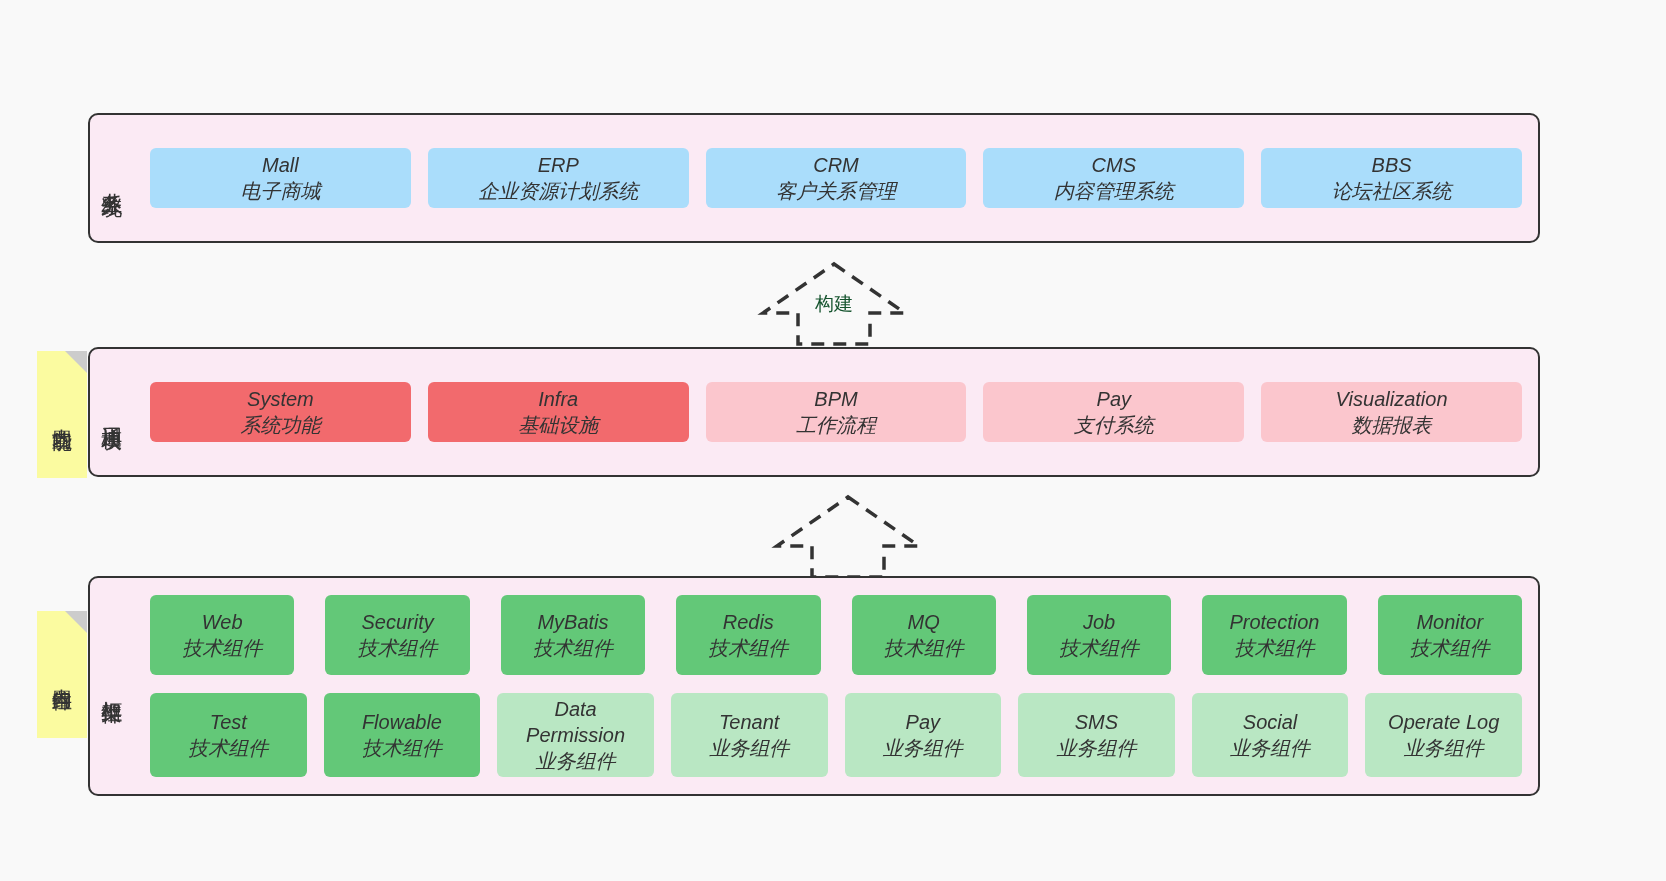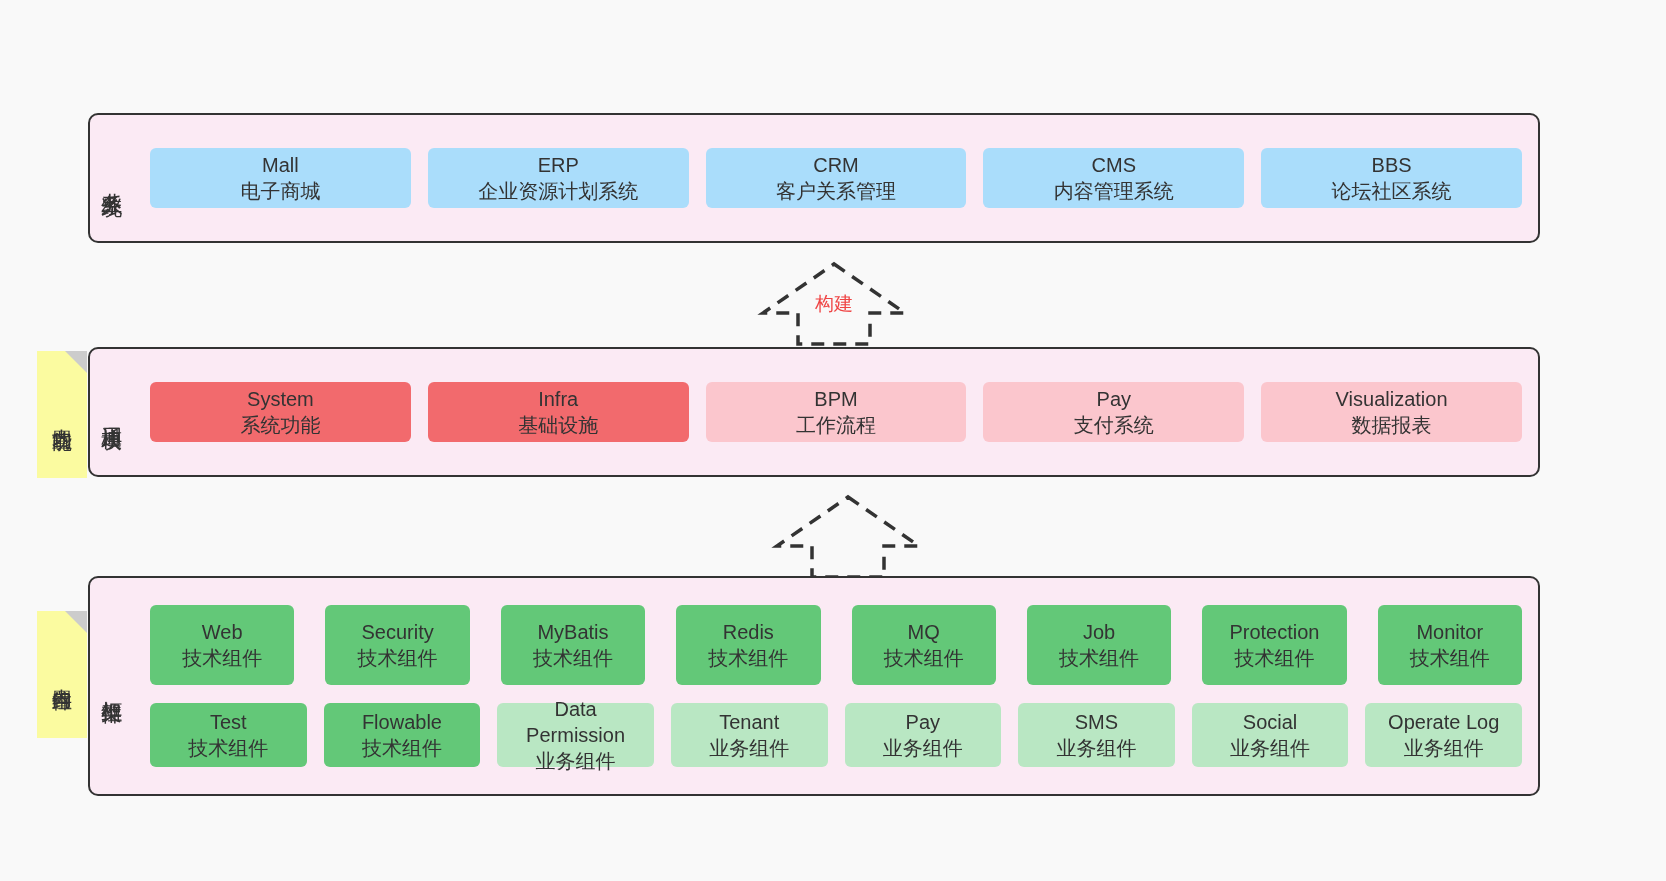--- a/index.html
+++ b/index.html
@@ -68,20 +68,21 @@
     display: flex;
     flex-direction: column;
     align-items: center;
     justify-content: center;
     text-align: center;
     font-size: 20px;
     line-height: 1.30;
     color: #333333;
     padding: 4px 6px;
     user-select: none;
+    font-style: italic;
   }
   .card .t1 { display: block; }
   .card .t2 { display: block; }
 
   .c-blue       { background: #aaddfb; }
   .c-red        { background: #f26a6d; }
   .c-pink       { background: #fbc6cd; }
   .c-green      { background: #63c878; }
   .c-lightgreen { background: #b9e7c3; }
 
@@ -118,21 +119,21 @@
     position: absolute;
     pointer-events: none;
   }
   .arrow svg {
     display: block;
     overflow: visible;
   }
   .arrow-label {
     position: absolute;
     font-size: 19px;
-    color: #ef4444;
+    color: #14532d;
     white-space: nowrap;
     user-select: none;
     background: transparent;
   }
 </style>
 </head>
 <body>
 
 <div id="canvas">
 
@@ -247,21 +248,21 @@
         <div class="card c-green">
           <span class="t1">Protection</span>
           <span class="t2">技术组件</span>
         </div>
         <div class="card c-green">
           <span class="t1">Monitor</span>
           <span class="t2">技术组件</span>
         </div>
       </div>
 
-      <div class="row" style="height:64px;border-radius:18px;">
+      <div class="row" style="height:84px;border-radius:18px;">
         <div class="card c-green">
           <span class="t1">Test</span>
           <span class="t2">技术组件</span>
         </div>
         <div class="card c-green">
           <span class="t1">Flowable</span>
           <span class="t2">技术组件</span>
         </div>
         <div class="card c-lightgreen">
           <span class="t1">Data Permission</span>

